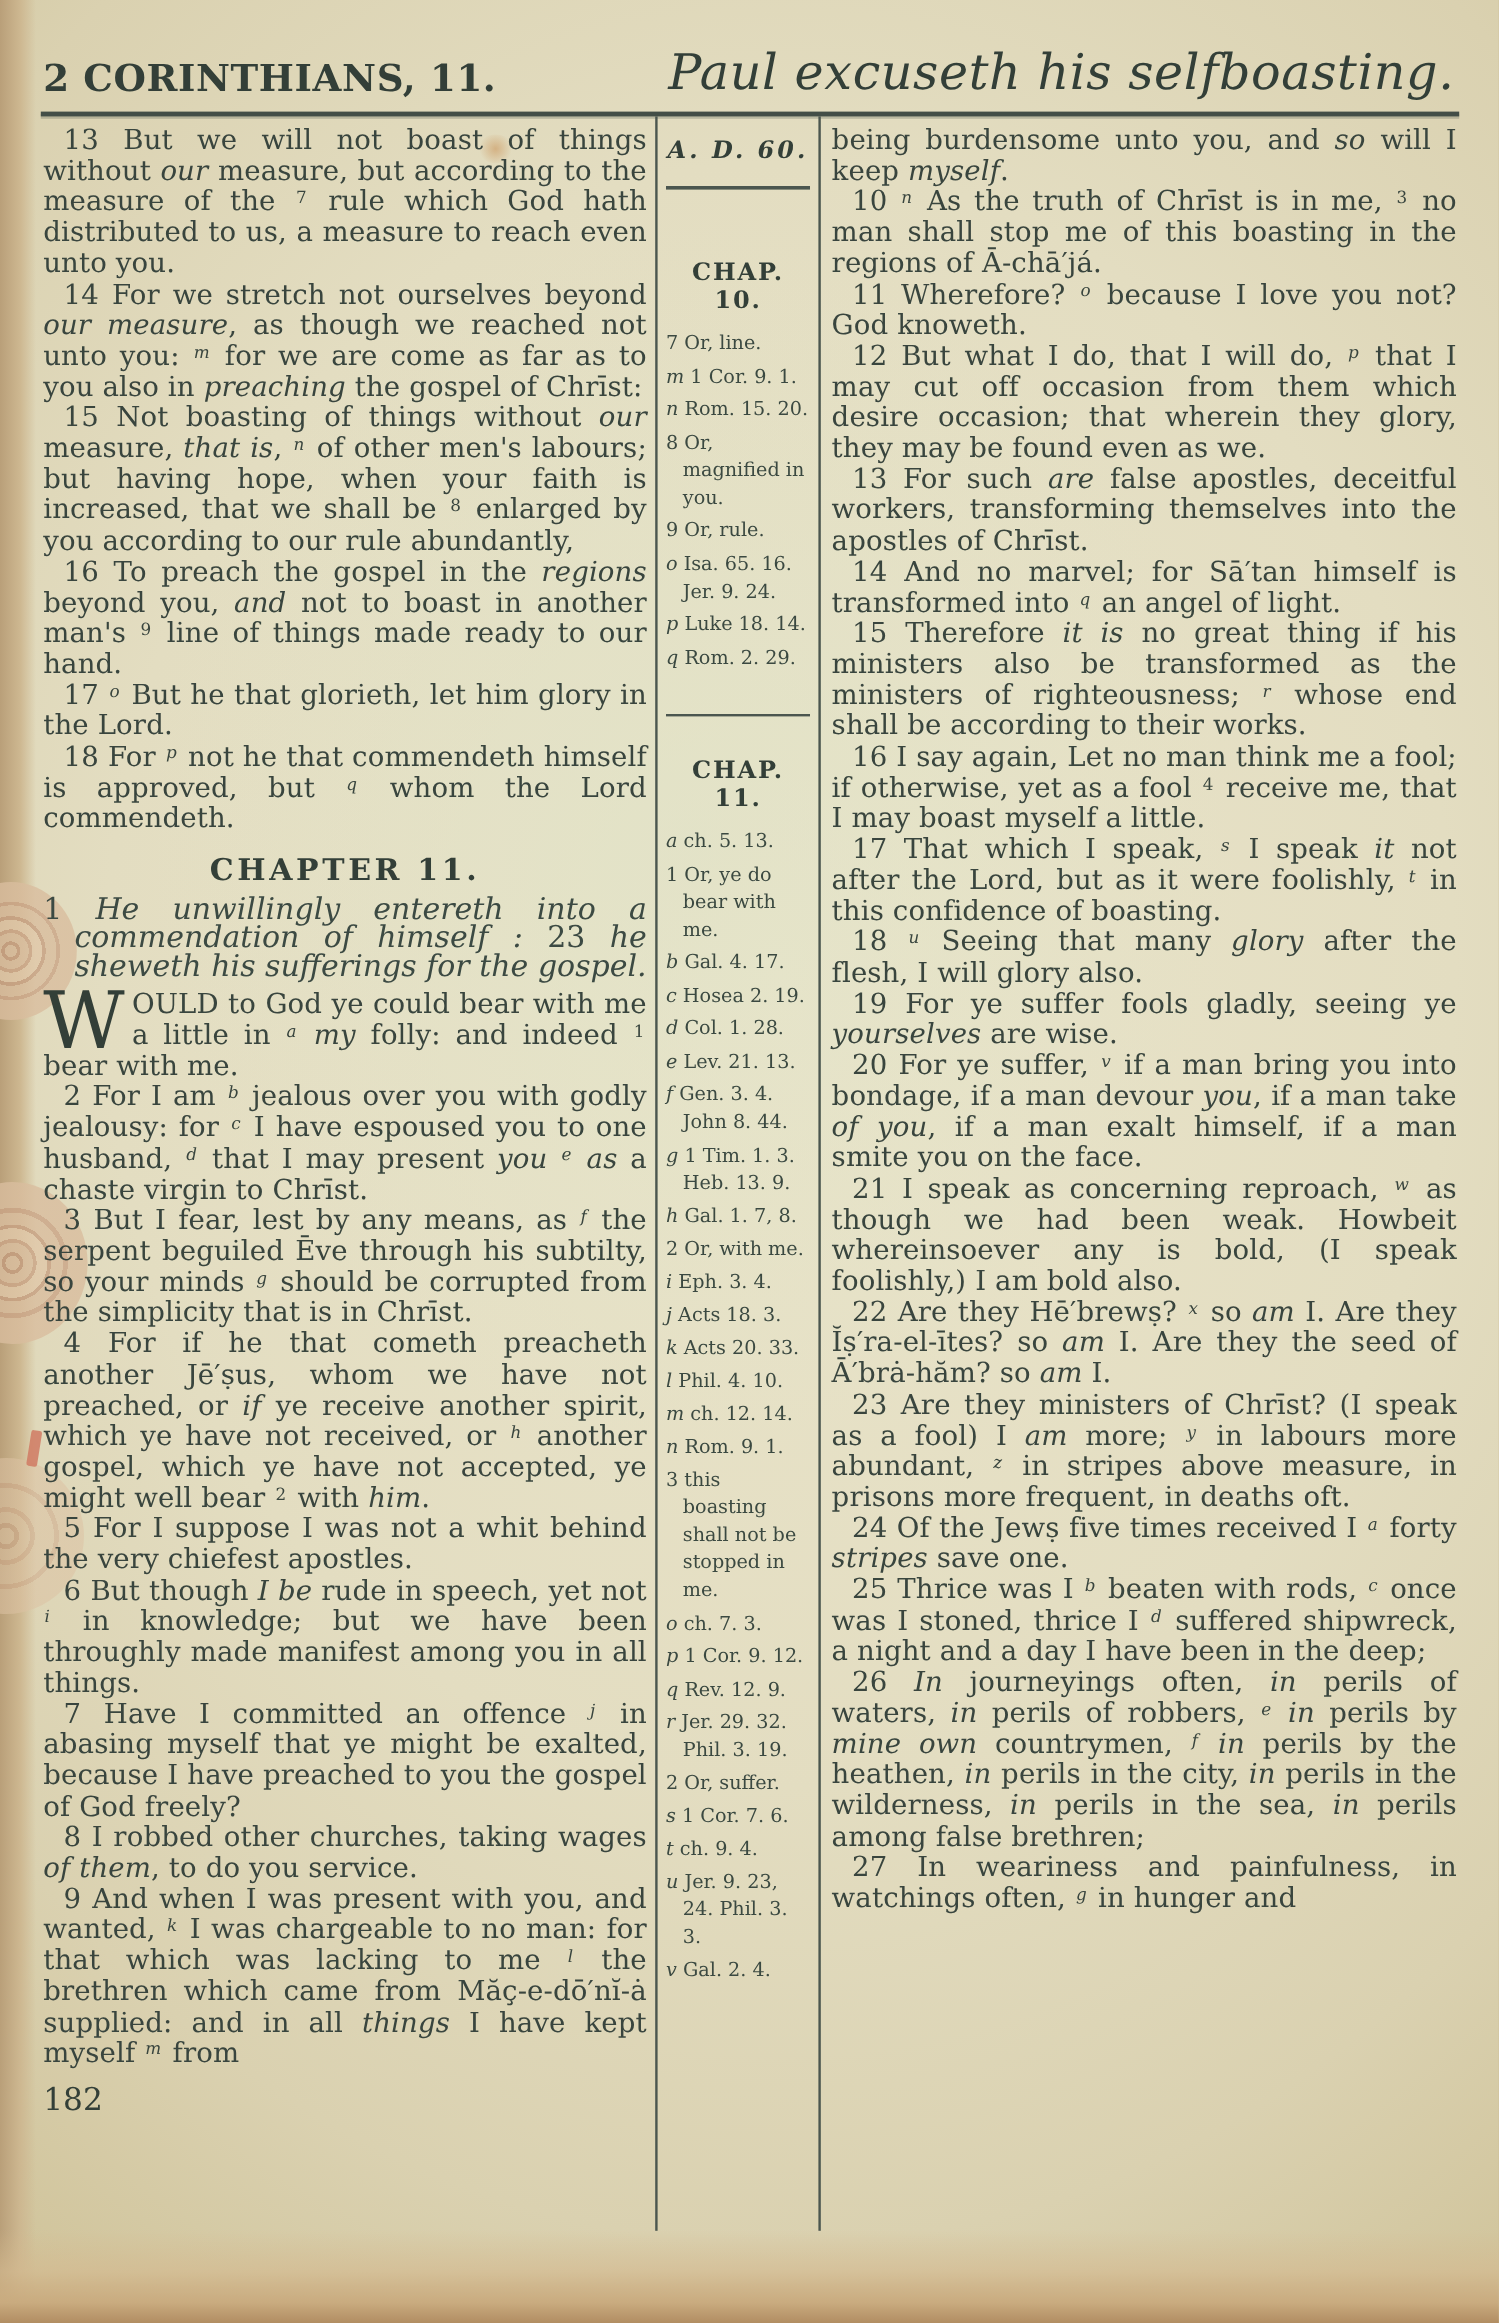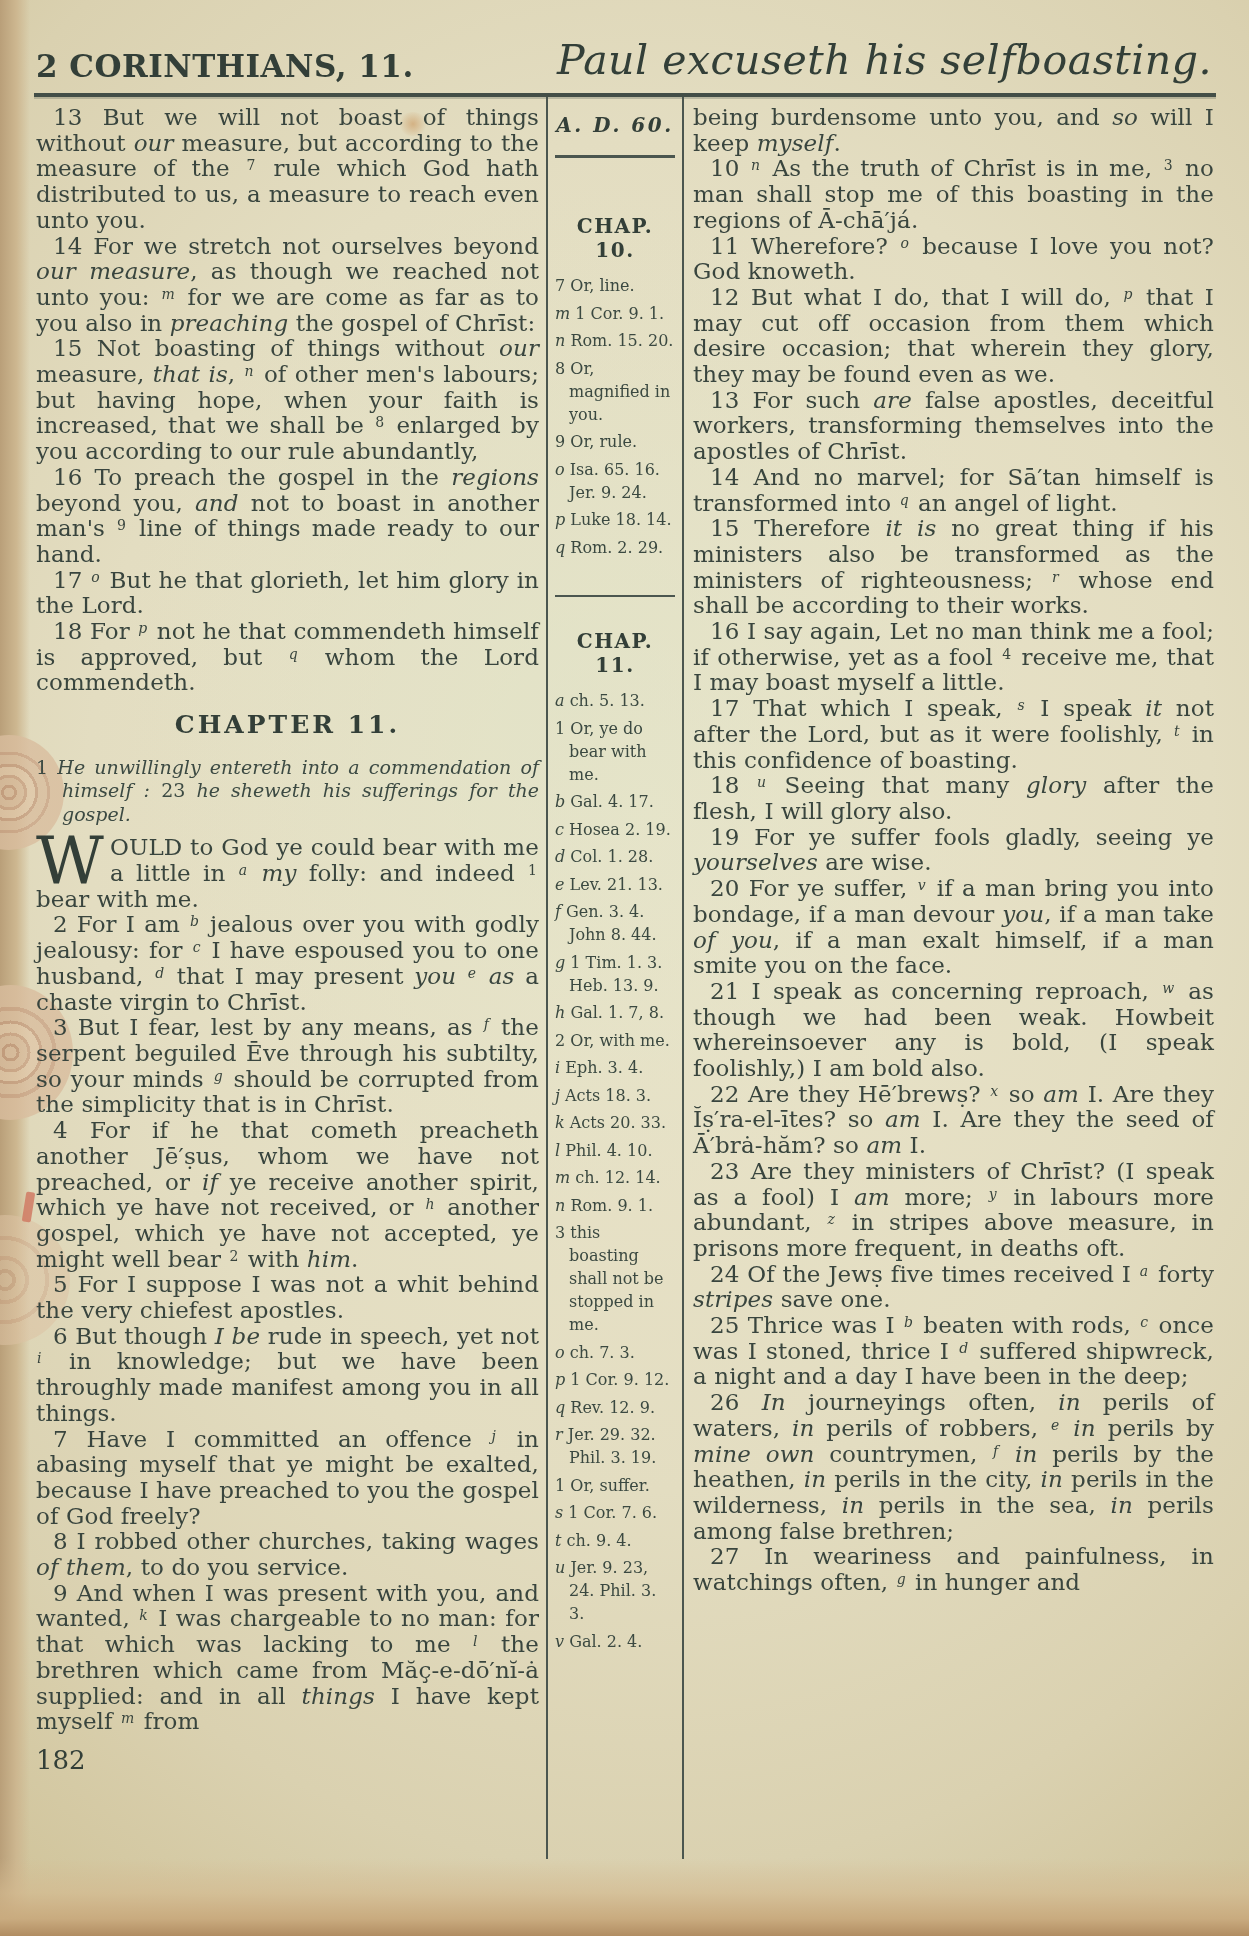--- a/index.html
+++ b/index.html
@@ -31,22 +31,22 @@
   .col-left{width:512px;padding:8px 7px 0 2px;box-sizing:border-box;}
   .col-center{width:138px;box-sizing:border-box;border-left:2px solid #4b564f;border-right:2px solid #4b564f;
     padding:0 7px;flex-shrink:0;}
   .col-right{flex:1;padding:8px 2px 0 9px;box-sizing:border-box;}
   .verse{font-size:23px;line-height:25.7px;text-align:justify;margin:0;text-indent:17px;letter-spacing:.1px;}
   .verse.cont{text-indent:0;}
   .dropcap-verse{text-indent:0;}
   .dropcap{float:left;font-size:66px;line-height:47px;padding:2px 6px 0 0;font-weight:400;color:#333f38;}
   .mk{font-size:14px;font-style:italic;vertical-align:6px;line-height:0;margin:0 2px 0 1px;letter-spacing:0;}
   .mkn{font-style:normal;}
-  .chapter-heading{text-align:center;font-size:25px;font-weight:600;letter-spacing:3px;margin:16px 0 18px;text-indent:0;color:#333f38;}
-  .chapter-summary{font-size:19px;line-height:23.5px;margin:0 0 9px;padding-left:26px;text-indent:-26px;text-align:justify;color:#3c4a43;}
+  .chapter-heading{text-align:center;font-size:25px;font-weight:600;letter-spacing:3px;margin:16px 0 8px;text-indent:0;color:#333f38;}
+  .chapter-summary{font-size:25px;line-height:23.5px;margin:0 0 9px;padding-left:26px;text-indent:-26px;text-align:justify;color:#3c4a43;}
   .date-box{padding:16px 0 18px;border-bottom:3px solid #4b564f;text-align:center;font-size:20px;font-weight:700;letter-spacing:2.5px;color:#333f38;font-style:italic;}
   .chap-label{text-align:center;font-size:20px;font-weight:700;letter-spacing:1.5px;color:#333f38;margin:0 0 12px;}
   .chap-label.first{margin-top:56px;}
   .mid-rule{height:2.5px;background:#4b564f;margin:36px 0 32px;}
   .ref{font-size:16px;line-height:23px;margin:0 0 4.5px;padding-left:14px;text-indent:-14px;color:#3b4941;text-align:left;}
   .page-number{width:512px;text-align:left;font-size:26px;margin-top:10px;color:#333f38;}
   i{font-style:italic;}
 </style>
 </head>
 <body>
@@ -122,21 +122,21 @@
             <p class="ref"><i>j</i> Acts 18. 3.</p>
             <p class="ref"><i>k</i> Acts 20. 33.</p>
             <p class="ref"><i>l</i> Phil. 4. 10.</p>
             <p class="ref"><i>m</i> ch. 12. 14.</p>
             <p class="ref"><i>n</i> Rom. 9. 1.</p>
             <p class="ref">3 this boasting shall not be stopped in me.</p>
             <p class="ref"><i>o</i> ch. 7. 3.</p>
             <p class="ref"><i>p</i> 1 Cor. 9. 12.</p>
             <p class="ref"><i>q</i> Rev. 12. 9.</p>
             <p class="ref"><i>r</i> Jer. 29. 32. Phil. 3. 19.</p>
-            <p class="ref">1 Or, suffer.</p>
+            <p class="ref">2 Or, suffer.</p>
             <p class="ref"><i>s</i> 1 Cor. 7. 6.</p>
             <p class="ref"><i>t</i> ch. 9. 4.</p>
             <p class="ref"><i>u</i> Jer. 9. 23, 24. Phil. 3. 3.</p>
             <p class="ref"><i>v</i> Gal. 2. 4.</p>
           </div>
       </div>
 
       <div class="col-right">
         <div>
             <p class="verse cont">being burdensome unto you, and <i>so</i> will I keep <i>myself</i>.</p>

